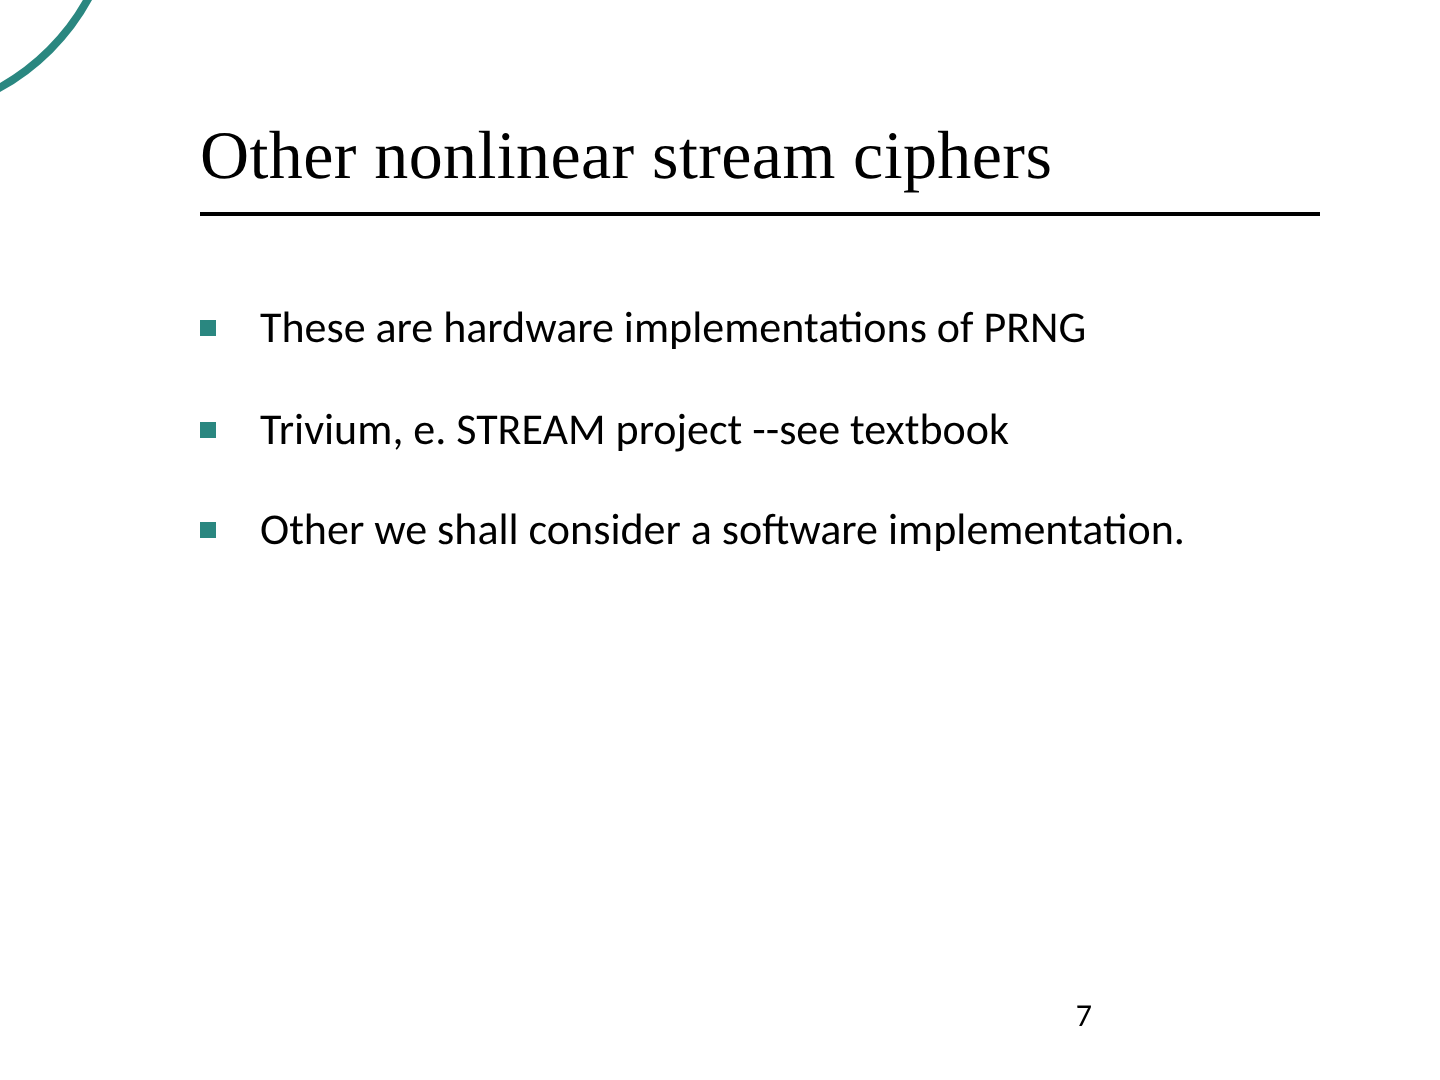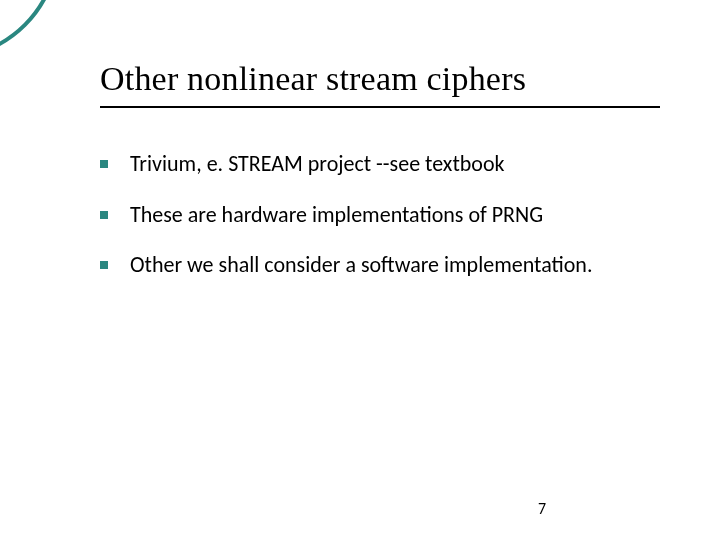--- a/index.html
+++ b/index.html
@@ -23,25 +23,25 @@
   <div class="arc"></div>
 
   <div class="title-wrap">
     <div class="title">Other nonlinear stream ciphers</div>
     <div class="title-underline"></div>
   </div>
 
   <div class="bullets">
     <div class="bullet">
       <div class="bullet-marker"></div>
-      <div class="bullet-text">Trivium,  e. STREAM project --see textbook</div>
+      <div class="bullet-text">These are hardware implementations of PRNG</div>
     </div>
     <div class="bullet">
       <div class="bullet-marker"></div>
-      <div class="bullet-text">These are hardware implementations of PRNG</div>
+      <div class="bullet-text">Trivium,  e. STREAM project --see textbook</div>
     </div>
     <div class="bullet">
       <div class="bullet-marker"></div>
       <div class="bullet-text">Other we shall consider a software implementation.</div>
     </div>
   </div>
 
   <div class="page-num">7</div>
 
 </div>

